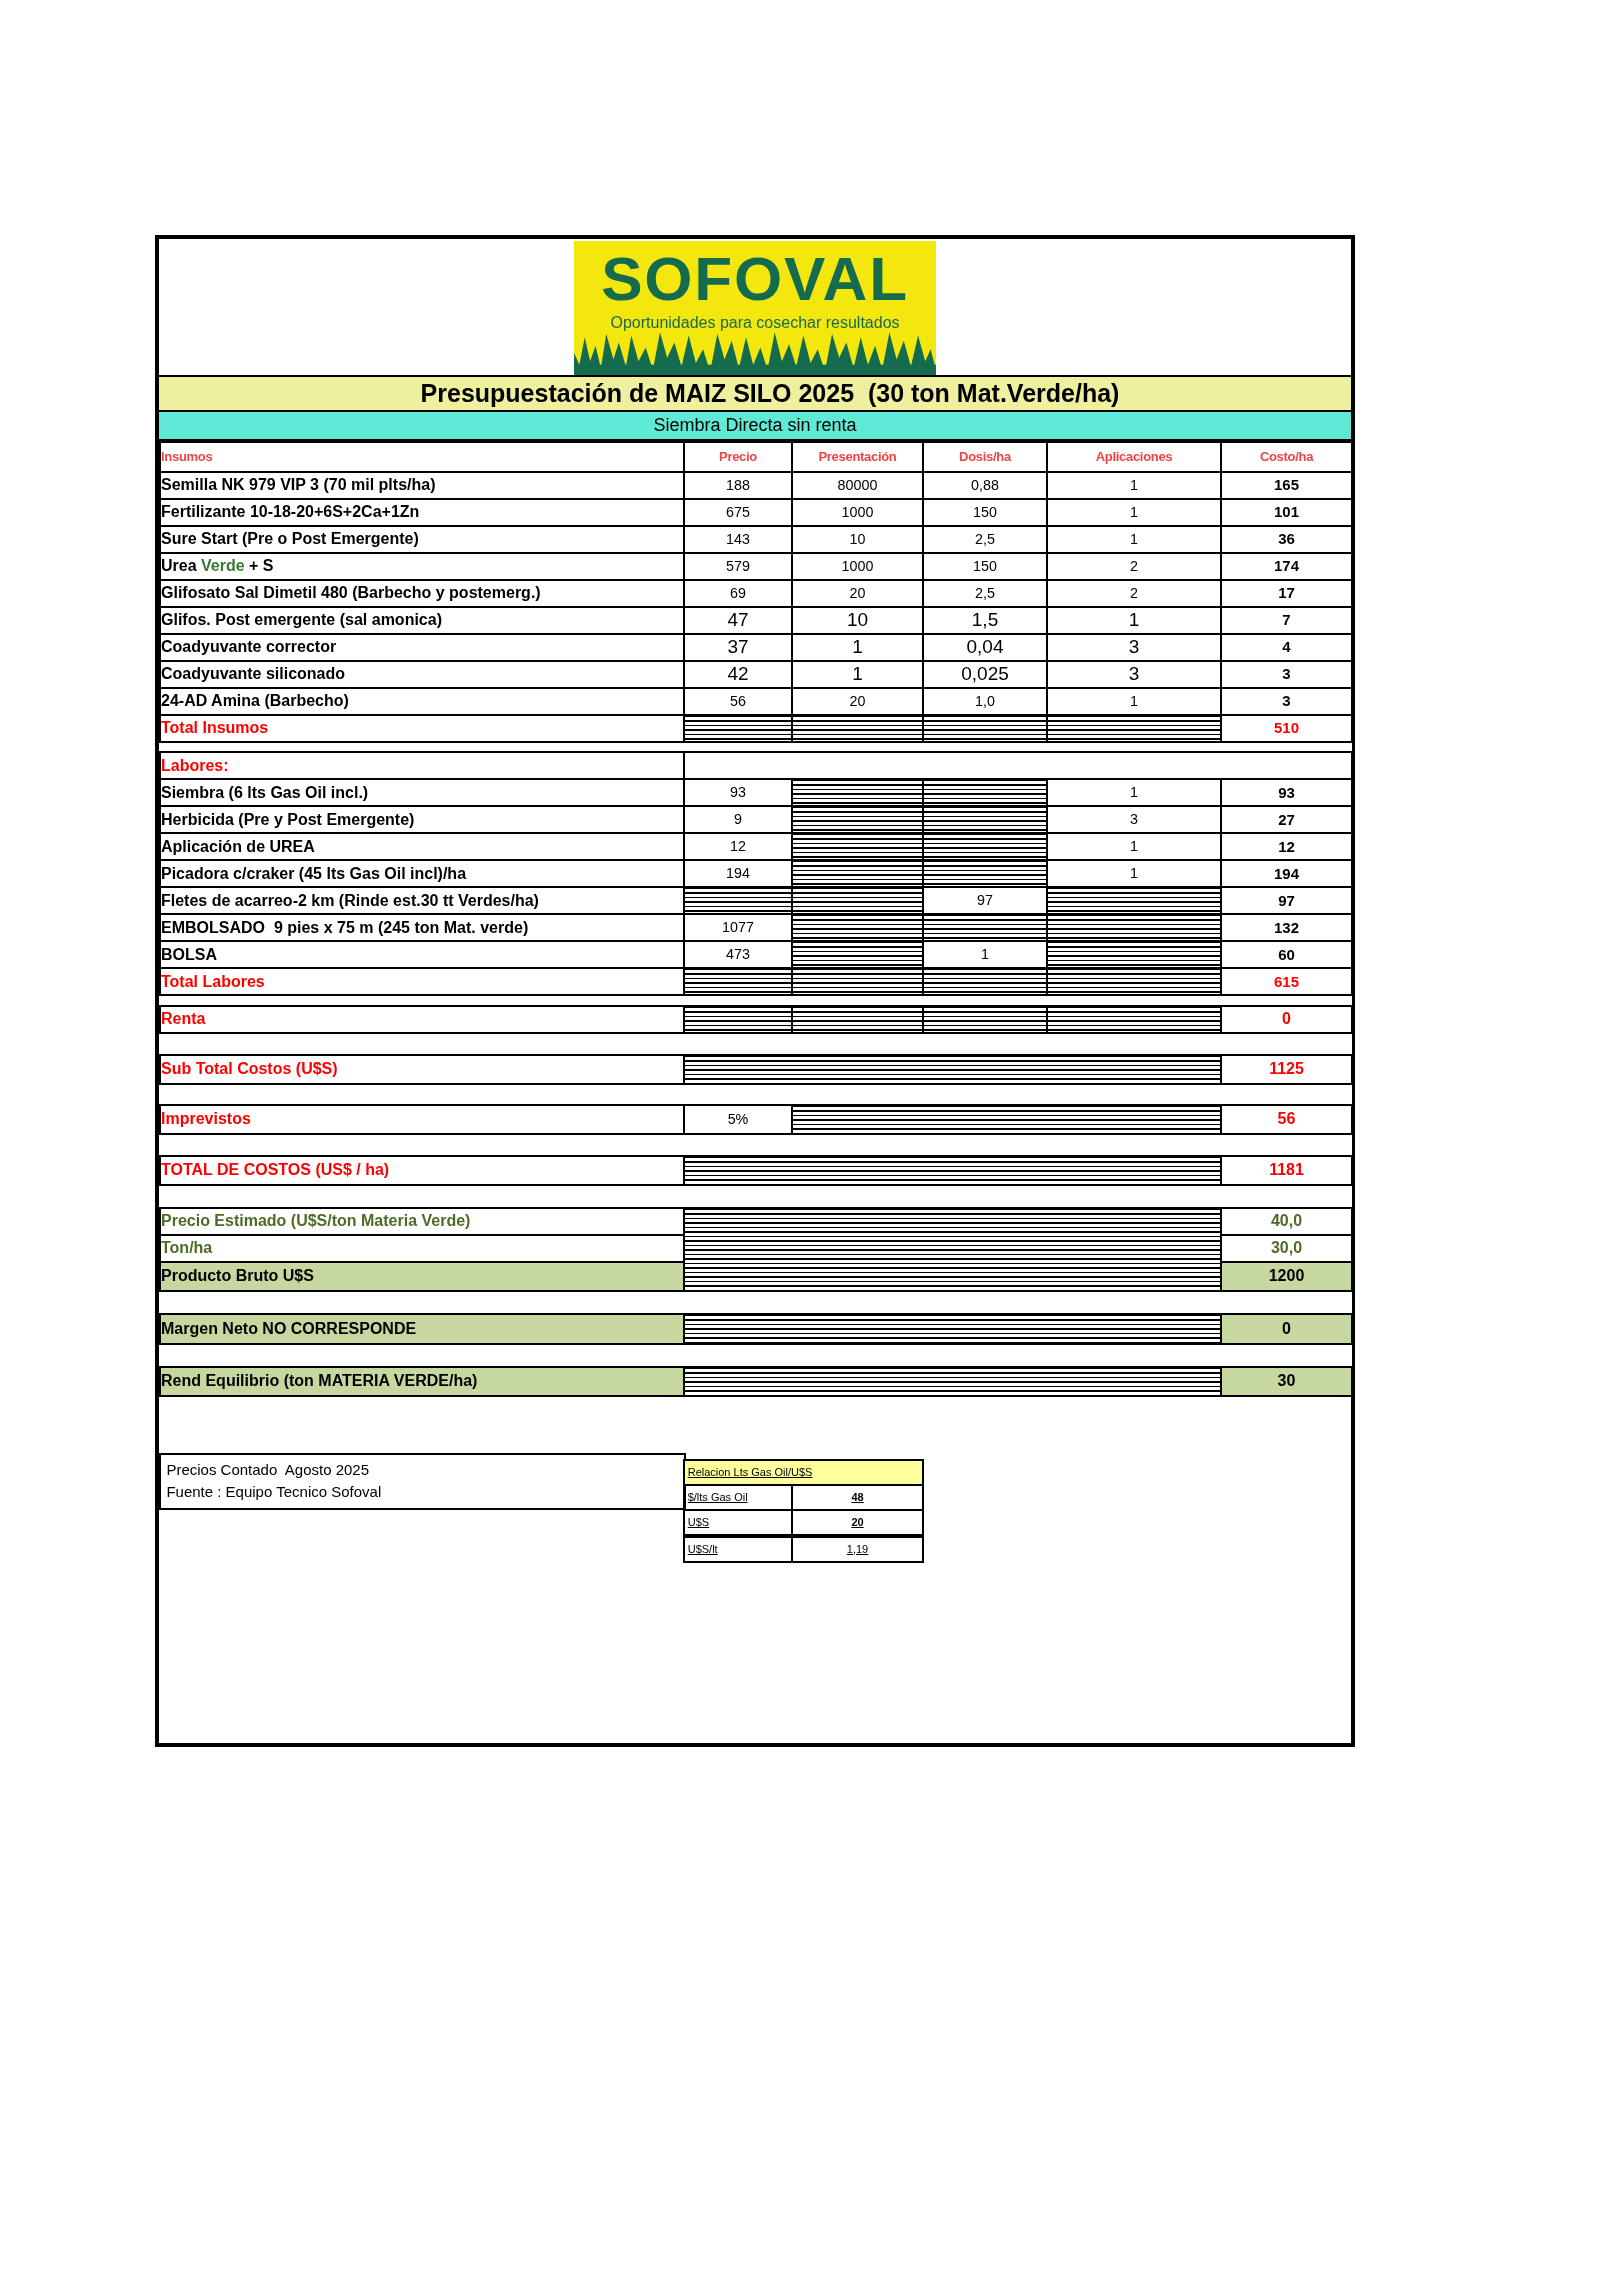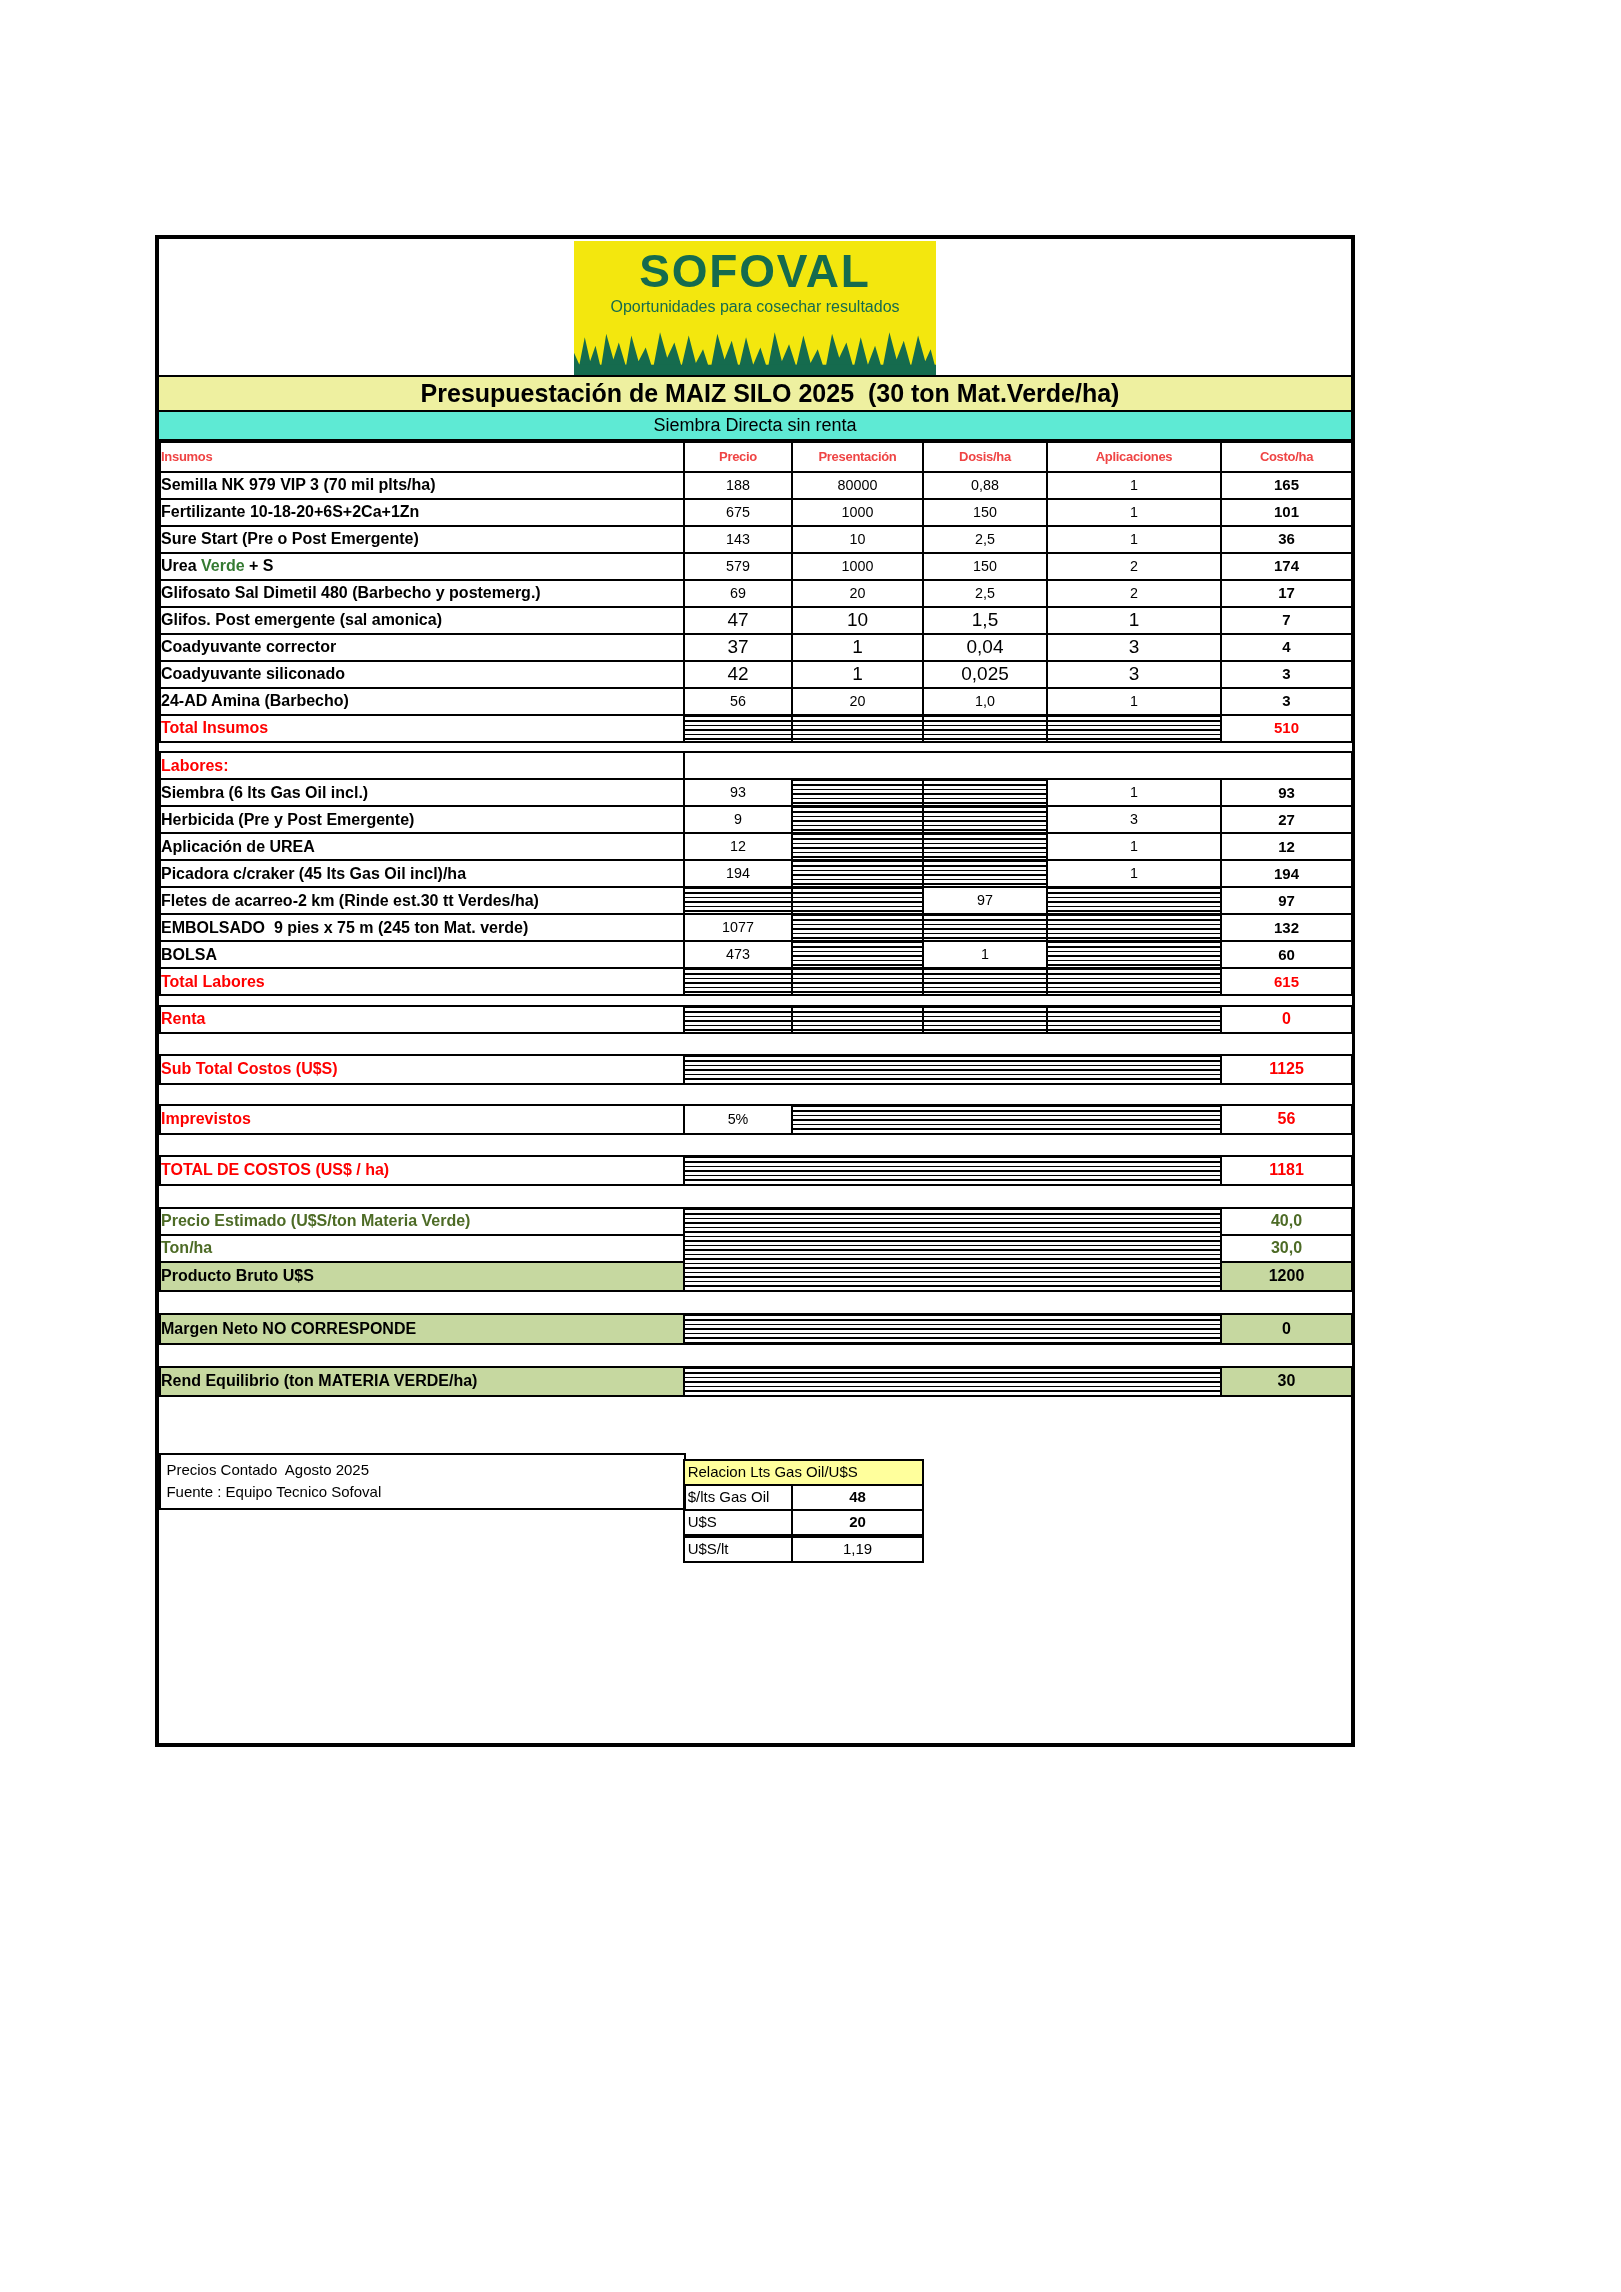--- a/index.html
+++ b/index.html
@@ -6,21 +6,21 @@
   body{
     width:1621px;height:2293px;background:#ffffff;position:relative;
     font-family:"Liberation Sans",sans-serif;color:#000;
   }
   .sheet{
     position:absolute;left:155px;top:235px;width:1200px;height:1512px;
     border:4.5px solid #000;box-sizing:border-box;background:#fff;
   }
   
   .logo{position:relative;width:362px;height:134px;margin:1.8px auto 0;background:#f3e70e;overflow:hidden;text-align:center;}
-  .logo-name{margin-top:7.2px;font-size:46px;font-weight:bold;color:#156b4e;letter-spacing:1.8px;line-height:1;}
+  .logo-name{margin-top:7.2px;font-size:62px;font-weight:bold;color:#156b4e;letter-spacing:1.8px;line-height:1;}
   .logo-tag{font-size:16px;color:#156b4e;margin-top:4.5px;}
   .grass{position:absolute;bottom:0;left:0;width:100%;height:48px;display:block;}
   
   .titlebar{border-top:2.7px solid #000;border-bottom:2.7px solid #000;background:#eef0a0;height:33px;line-height:33px;
     text-align:center;font-weight:bold;font-size:25px;white-space:pre;padding-left:30px;}
   .greenbar{background:#5eead4;height:27px;line-height:27px;border-bottom:2.7px solid #000;
     text-align:center;font-weight:normal;font-size:18px;}
   
   table.main{width:100%;border-collapse:collapse;table-layout:fixed;}
   table.main td,table.main th{border:2.7px solid #000;padding:0;line-height:1.05;vertical-align:middle;overflow:visible;}
@@ -35,21 +35,21 @@
   .gbg{background:#c6d8a0;}
   .big .n{font-size:19px;}
   .hz{background:repeating-linear-gradient(to bottom,#000 0 1.4px,#fff 1.4px 4.5px);}
   tr.sp td{border-left:none;border-right:none;background:#fff;}
   .h34{height:30px}.h30{height:27px}.h12{height:10.7px}.h24{height:21.5px}.h26{height:23px}.h32{height:29px}.h33{height:29.6px}
   
   .footer{position:relative;margin-top:56px;height:109px;}
   .pbox{position:absolute;left:0;top:0;width:527px;height:57px;border:2.7px solid #000;box-sizing:border-box;font-size:15px;}
   .pbox div{padding-left:5.4px;margin-top:5.4px;white-space:pre;}
   table.gastbl{position:absolute;left:524px;top:5.4px;border-collapse:collapse;table-layout:fixed;}
-  table.gastbl td{border:2.7px solid #000;height:23px;font-size:15px;padding:0 2.7px;line-height:1.05;vertical-align:middle;white-space:nowrap;}
+  table.gastbl td{border:2.7px solid #000;height:23px;font-size:11px;padding:0 2.7px;line-height:1.05;vertical-align:middle;white-space:nowrap;text-decoration:underline;}
   .gashdr{background:#ffff9c;text-align:left;}
   .gasval{text-align:center;font-weight:bold;font-size:15px;}
   .gasval-light{text-align:center;font-size:14.3px;}
   tr.gasgap td{border-top:4.5px solid #000;}
   .slogan{margin-top:30px;text-align:center;font-weight:bold;font-size:18px;}
   .slogan span{display:inline-block;transform:scaleX(.92);transform-origin:center;white-space:pre;}
 </style>
 </head>
 <body>
 

